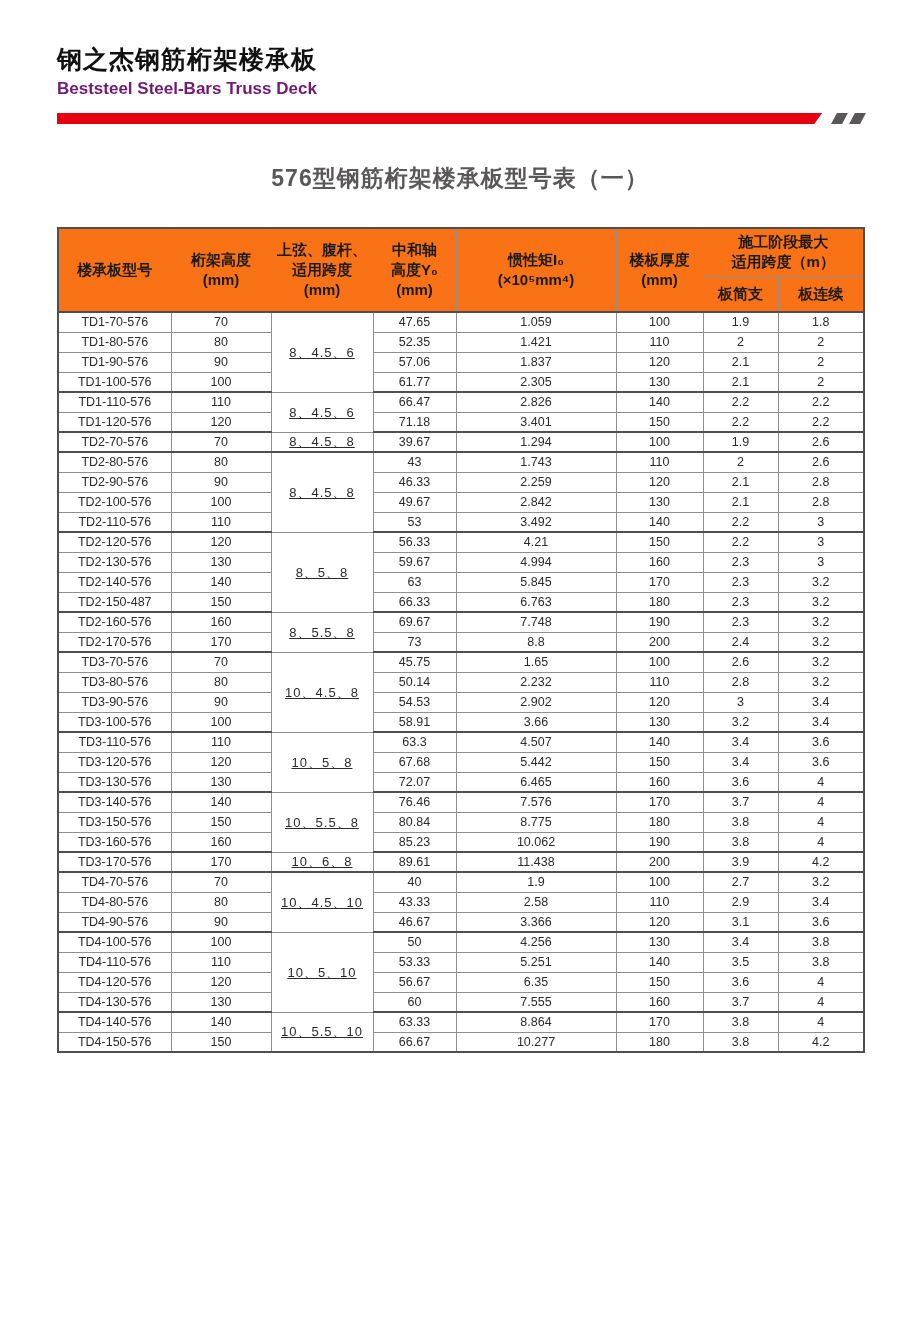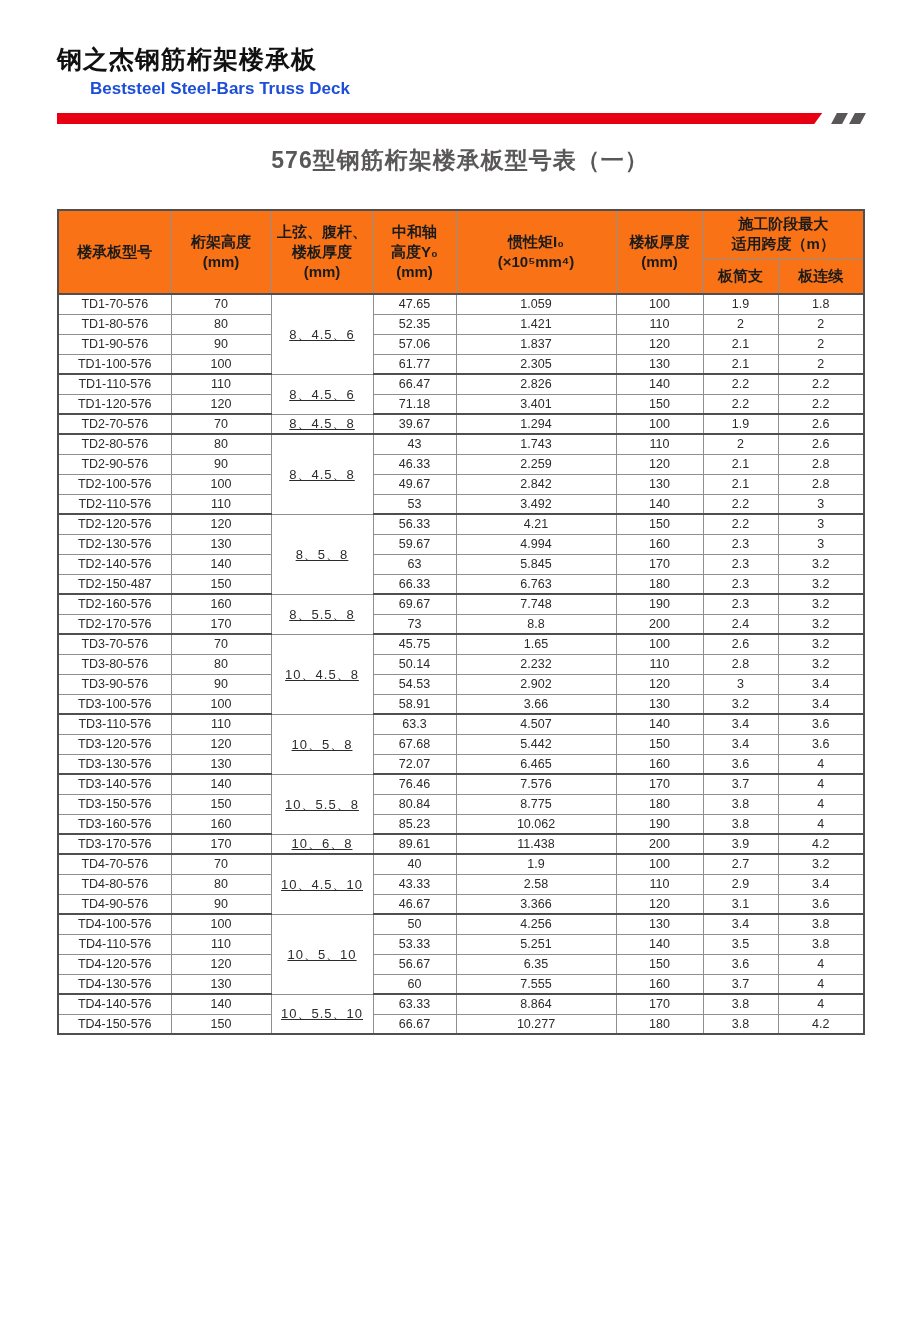--- a/index.html
+++ b/index.html
@@ -11,40 +11,40 @@
   }
   .page { width: 920px; height: 1324px; position: relative; }
   .content { width: 806px; margin: 0 auto; padding-top: 44px; }
 
   
   .brand-title-cn {
     font-size: 25px; font-weight: bold; color: #111;
     letter-spacing: 1px; line-height: 30px;
   }
   .brand-subtitle-en {
-    font-size: 17px; font-weight: bold; color: #1d4ed8;
-    margin-top: 5px; line-height: 20px; margin-left: 33px;
+    font-size: 17px; font-weight: bold; color: #701a75;
+    margin-top: 5px; line-height: 20px;
   }
 
   
   .bar-row { display: flex; align-items: center; margin-top: 14px; height: 11px; }
   .red-bar {
     height: 11px; width: 773px; background: #e60012;
     clip-path: polygon(0 0, 100% 0, calc(100% - 8px) 100%, 0 100%);
   }
   .slash {
     height: 11px; width: 11px; background: #595757;
     transform: skewX(-28deg);
   }
   .slash-1 { margin-left: 12px; }
   .slash-2 { margin-left: 7px; }
 
   
   .page-title {
-    margin-top: 21px; text-align: center;
+    margin-top: 39px; text-align: center;
     font-size: 23px; font-weight: bold; color: #595757;
     letter-spacing: 1px;
   }
 
   
   table.spec {
     border-collapse: collapse; table-layout: fixed;
     width: 806px; margin-top: 33px;
     border: 2px solid #4f4f4f;
   }
@@ -97,21 +97,21 @@
           <col style="width:87px">
         <col style="width:75px">
           <col style="width:86px">
       </colgroup>
       <thead>
         <tr class="head-row-1">
           <th rowspan="2">楼承板型号</th>
           <th rowspan="2">桁架高度
 (mm)</th>
           <th rowspan="2">上弦、腹杆、
-楼板厚度
+适用跨度
 (mm)</th>
           <th rowspan="2">中和轴
 高度Y₀
 (mm)</th>
           <th rowspan="2">惯性矩I₀
 (×10⁵mm⁴)</th>
           <th rowspan="2">楼板厚度
 (mm)</th>
           <th colspan="2">施工阶段最大
 适用跨度（m）</th>

